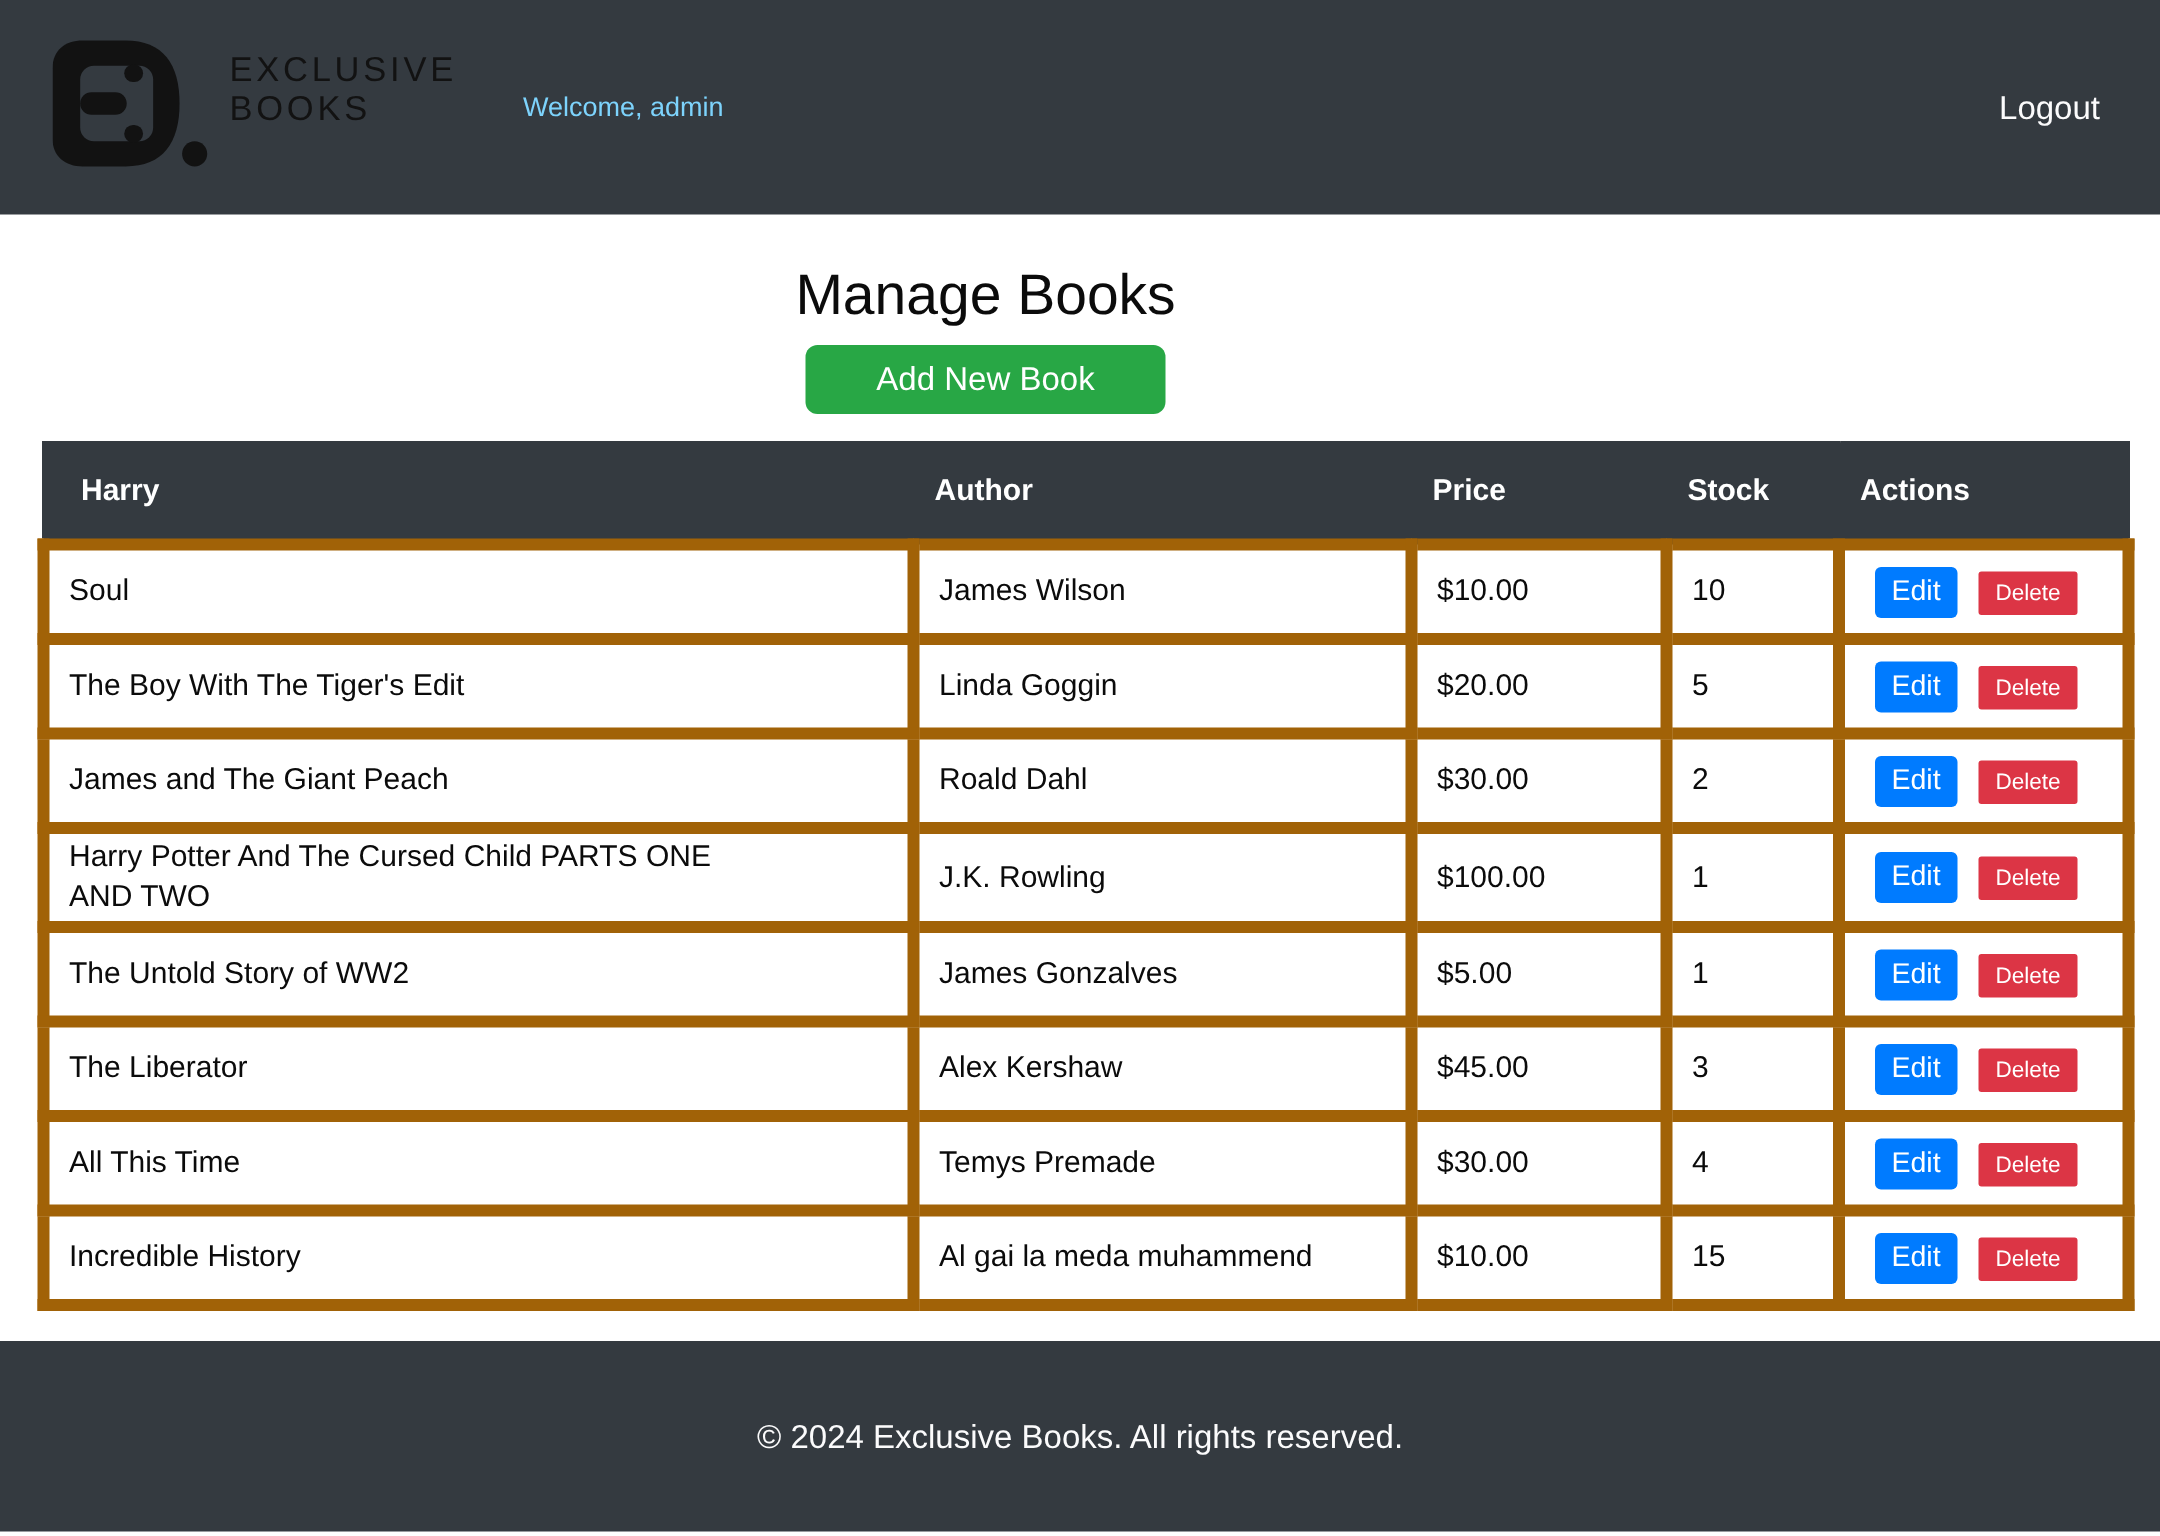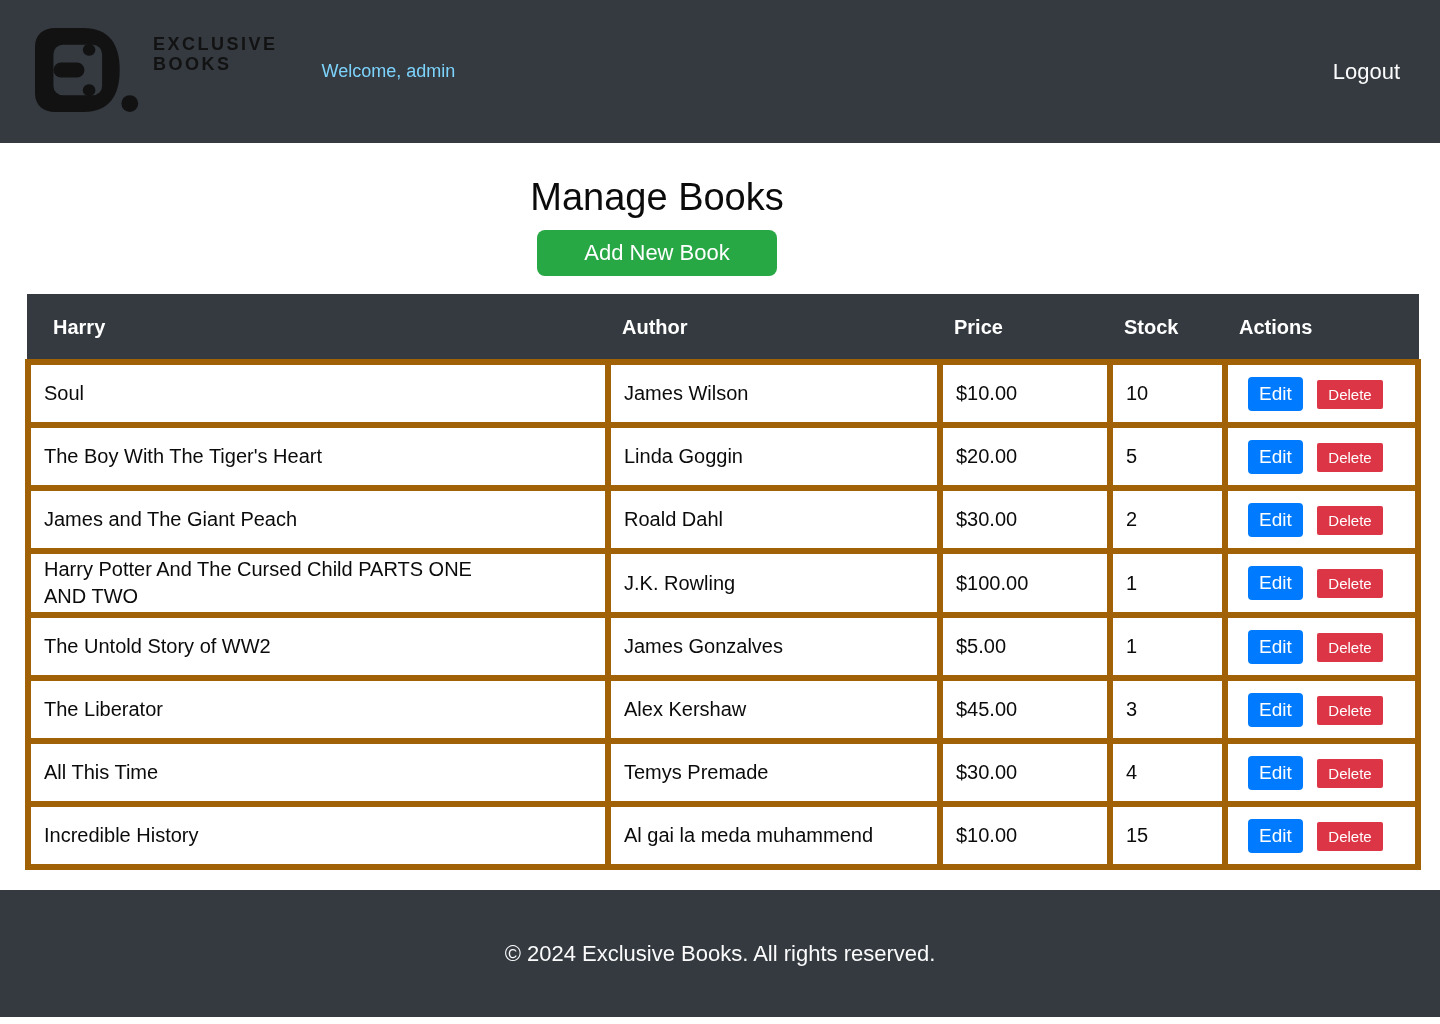--- a/index.html
+++ b/index.html
@@ -26,22 +26,22 @@
     background:var(--dark);
     display:flex;
     align-items:center;
     padding:0 22px 0 35px;
   }
   .brand{display:flex;align-items:flex-start;}
   .brand-mark{flex:0 0 auto;}
   .brand-text{
     margin:8px 0 0 14px;
     color:var(--ink);
-    font-size:18px;
-    font-weight:700;
+    font-size:23px;
+    font-weight:400;
     letter-spacing:2.5px;
     line-height:1.15;
   }
   .welcome{
     margin-left:44px;
     font-size:18px;
     color:#7dd3fc;
   }
   .logout{
     margin-left:auto;
@@ -95,21 +95,21 @@
     color:#fff;
     text-align:left;
     font-weight:700;
     font-size:20px;
     padding:20px 13px;
     border:2px solid var(--dark);
   }
   thead th:first-child{padding-left:24px;}
 
   tbody td{
-    border:6px solid #a16207;
+    border:8px solid #a16207;
     height:63px;
     padding:2px 13px;
     vertical-align:middle;
     color:#0b0b0b;
   }
   tbody td.c-title .cell-text{
     display:inline-block;
     max-width:460px;
     line-height:1.35;
     vertical-align:middle;
@@ -205,21 +205,21 @@
     <td class="c-author"><span class="cell-text">James Wilson</span></td>
     <td class="c-price"><span class="cell-text">$10.00</span></td>
     <td class="c-stock"><span class="cell-text">10</span></td>
     <td class="c-actions">
       <button class="btn-edit">Edit</button>
       <button class="btn-delete">Delete</button>
     </td>
   </tr>
 
   <tr>
-    <td class="c-title"><span class="cell-text">The Boy With The Tiger's Heart</span></td>
+    <td class="c-title"><span class="cell-text">The Boy With The Tiger's Edit</span></td>
     <td class="c-author"><span class="cell-text">Linda Goggin</span></td>
     <td class="c-price"><span class="cell-text">$20.00</span></td>
     <td class="c-stock"><span class="cell-text">5</span></td>
     <td class="c-actions">
       <button class="btn-edit">Edit</button>
       <button class="btn-delete">Delete</button>
     </td>
   </tr>
 
   <tr>

